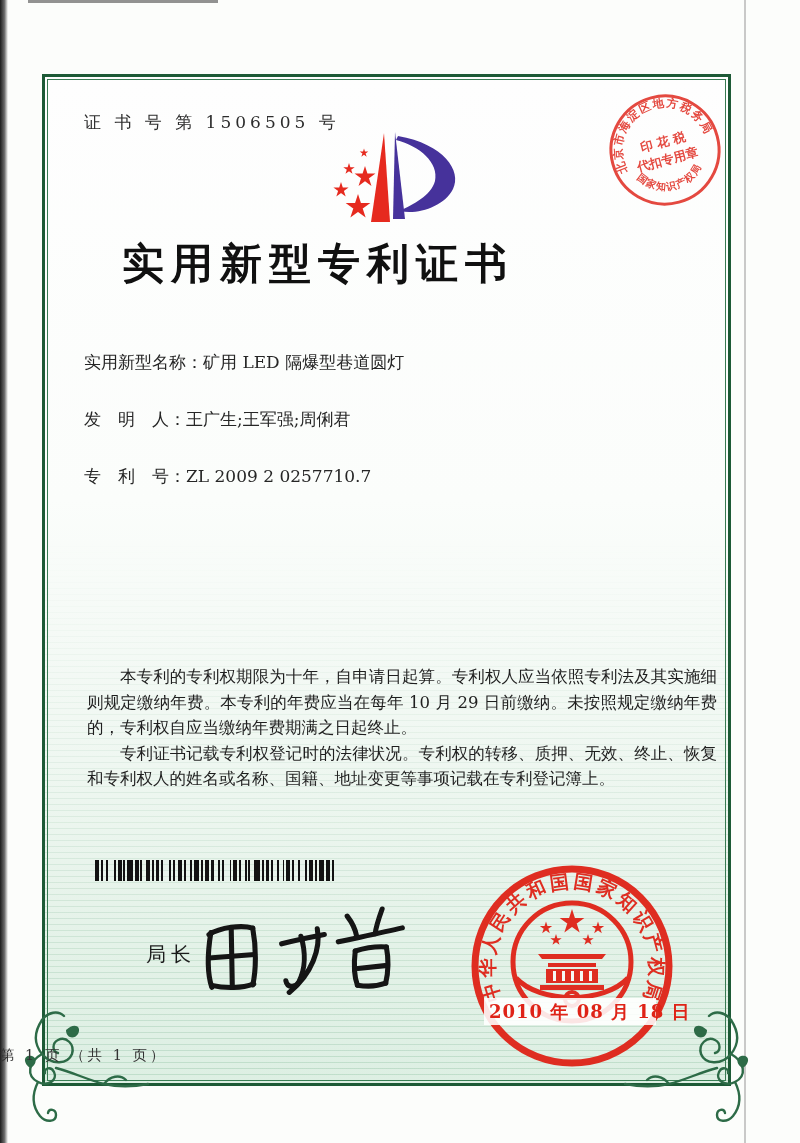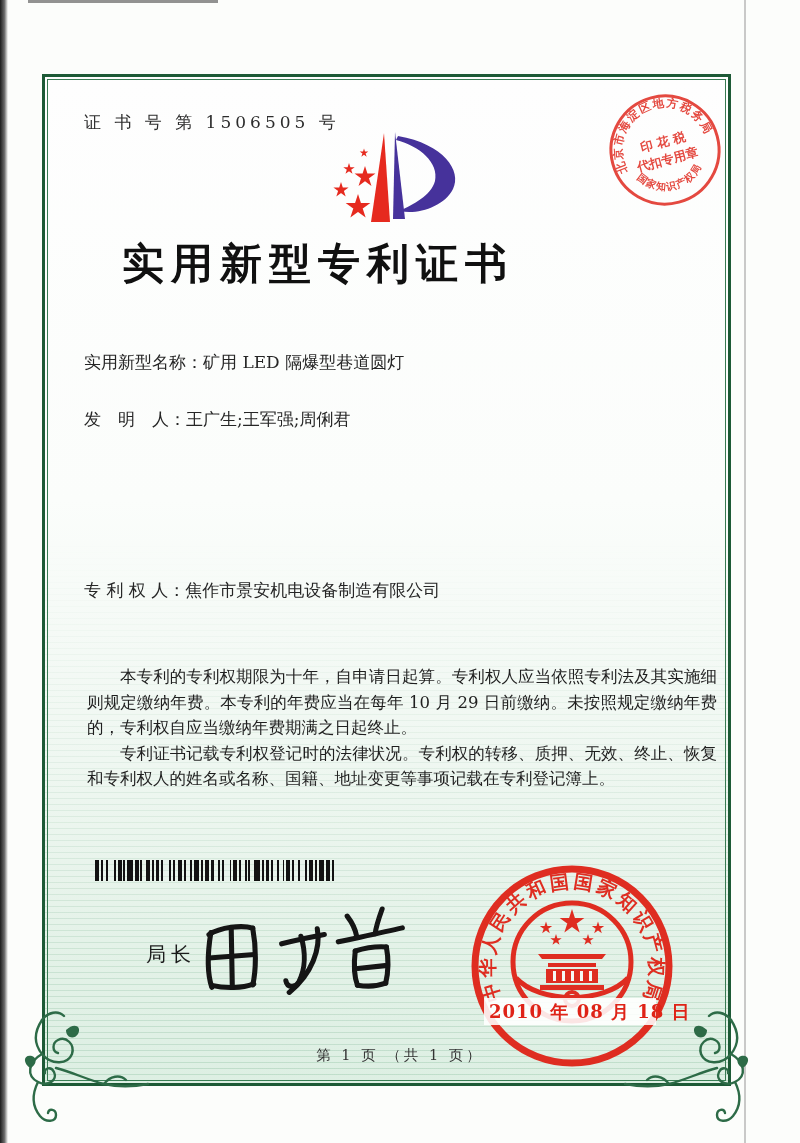--- a/index.html
+++ b/index.html
@@ -41,21 +41,21 @@
   }
   .paras p{margin:0;text-indent:2em;}
   .barcode{position:absolute;left:95px;top:860px;width:243px;height:21px;display:flex;overflow:hidden;}
   .barcode div{height:100%;flex:none;}
   .sig-title{position:absolute;left:146px;top:941px;font-size:20px;letter-spacing:5px;color:#1c1c1c;}
   .signature{position:absolute;left:192px;top:892px;width:215px;height:118px;transform:rotate(-2deg);}
   .seal{position:absolute;left:468px;top:862px;width:208px;height:208px;opacity:.95;}
   .date-back{position:absolute;left:484px;top:998px;width:172px;height:27px;background:rgba(255,255,255,.88);}
   .seal-date{position:absolute;left:489px;top:1000px;font-size:18px;font-weight:700;color:#df2317;letter-spacing:1px;white-space:nowrap;}
   .stamp{position:absolute;left:603px;top:88px;width:124px;height:124px;transform:rotate(-15deg);opacity:.92;}
-  .footer{position:absolute;left:0;top:1046px;width:800px;text-align:center;font-size:14.5px;letter-spacing:3px;color:#333;}
+  .footer{position:absolute;left:0;top:1046px;width:800px;text-align:left;font-size:14.5px;letter-spacing:3px;color:#333;}
   .flourish{position:absolute;width:150px;height:140px;}
   .fl-bl{left:8px;top:1010px;}
   .fl-br{left:615px;top:1010px;transform:scaleX(-1);}
 </style>
 </head>
 <body>
 
 <div class="page">
 
   <div class="border-box">
@@ -84,21 +84,21 @@
       <path d="M62,7 L49,96 L68,96 Z" fill="#e62a1f"></path>
       <path d="M73,6 L71,93 L83,93 Z" fill="#46329b"></path>
       <path d="M76,10 C122,18 140,45 131,63 C122,81 95,89 78,85 C91,78 109,70 113,55 C117,37 98,20 74,14 Z" fill="#46329b"></path>
     </g>
   </svg>
 
   <div class="title">实用新型专利证书</div>
 
   <div class="field-row f1"><span>实用新型名称：</span><span>矿用 LED 隔爆型巷道圆灯</span></div>
   <div class="field-row f2"><span>发　明　人：</span><span>王广生;王军强;周俐君</span></div>
-  <div class="field-row f5"><span>专 利 权 人：</span><span>焦作市景安机电设备制造有限公司</span></div>
+  <div class="field-row f3"><span>专　利　号：</span><span>ZL 2009 2 0257710.7</span></div>
 
   <div class="paras">
     <p>本专利的专利权期限为十年，自申请日起算。专利权人应当依照专利法及其实施细则规定缴纳年费。本专利的年费应当在每年 10 月 29 日前缴纳。未按照规定缴纳年费的，专利权自应当缴纳年费期满之日起终止。</p>
     <p>专利证书记载专利权登记时的法律状况。专利权的转移、质押、无效、终止、恢复和专利权人的姓名或名称、国籍、地址变更等事项记载在专利登记簿上。</p>
   </div>
 
   <div class="barcode">
       <div style="width: 3.8px; background: rgb(18, 18, 18);"></div>
       <div style="width: 1.9px; background: transparent;"></div>
       <div style="width: 1.9px; background: rgb(18, 18, 18);"></div>

